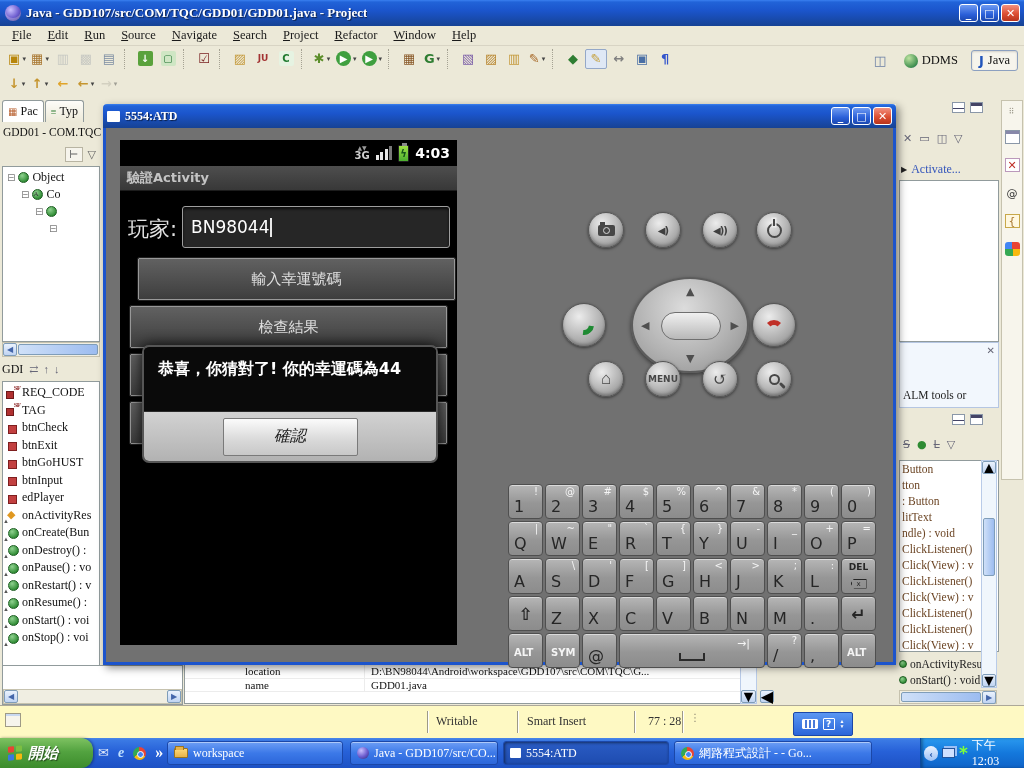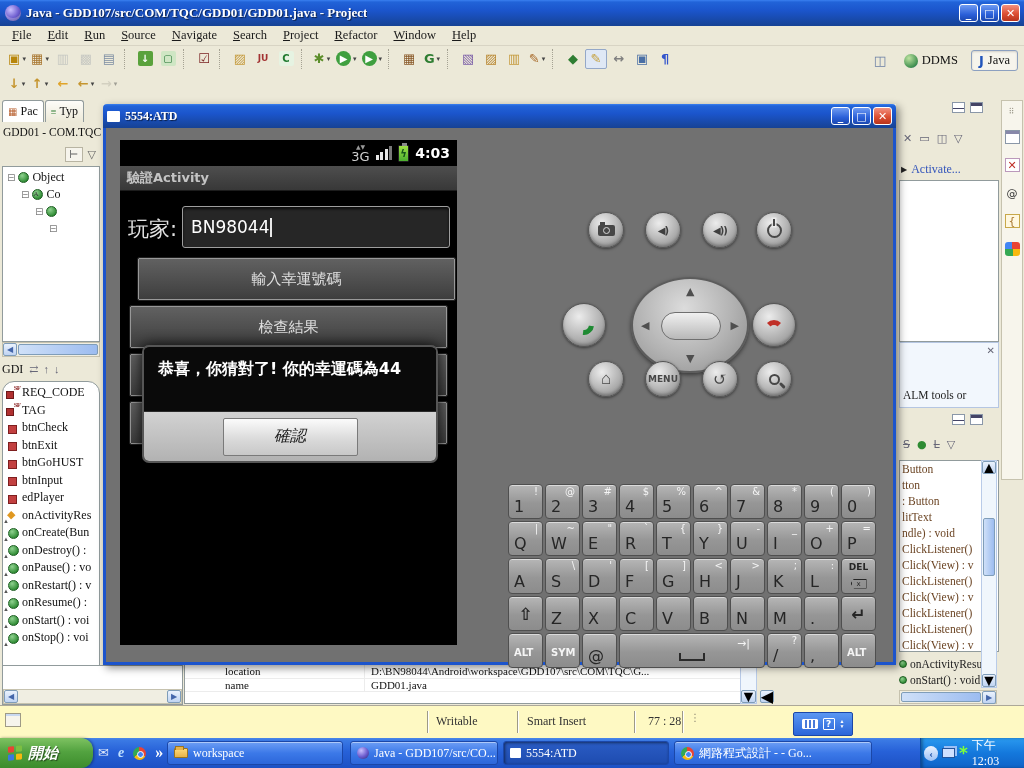--- a/index.html
+++ b/index.html
@@ -105,21 +105,21 @@
   #fv-strip { left:1001px; top:100px; width:22px; height:380px; background:#f7f5ec;
               border:1px solid #c6c2ae; display:flex; flex-direction:column; align-items:center;
               gap:14px; padding-top:6px; }
   .fv-ico { width:15px; height:14px; display:flex; align-items:center; justify-content:center;
             font-size:11px; font-family:"DejaVu Sans",sans-serif; }
 
   
   #props { left:184px; top:664px; width:573px; height:40px; background:#fff;
            border:1px solid #919b9c; overflow:hidden; }
   .prow { display:flex; height:13.5px; border-bottom:1px solid #ececec; font-size:11px; color:#111; }
-  .prow .pc1 { width:180px; padding-left:40px; border-right:1px solid #ececec; white-space:nowrap;
+  .prow .pc1 { width:180px; padding-left:60px; border-right:1px solid #ececec; white-space:nowrap;
                overflow:hidden; }
   .prow .pc2 { flex:1; padding-left:6px; white-space:nowrap; overflow:hidden; }
   #statusbar { left:0; top:705px; width:1024px; height:33px; background:#fef9c3;
                border-top:1px solid #aca899; font-size:12px; color:#333; }
   .sgroove { position:absolute; top:5px; width:2px; height:22px; border-left:1px solid #9e9a86;
              border-right:1px solid #fff; }
   .help-box { position:absolute; left:793px; top:6px; width:60px; height:24px; border-radius:2px;
               background:linear-gradient(#5a97f2,#2b66d9); border:1px solid #1b47a8;
               display:flex; align-items:center; justify-content:center; gap:5px; }
   .kb-ico { width:16px; height:10px; background:repeating-linear-gradient(90deg,#fff 0 2px,#4a7bd9 2px 4px);
@@ -169,21 +169,21 @@
   #emu-title { height:24px; border-radius:4px 4px 0 0; padding-left:4px; }
   #emu-body { position:absolute; left:0; top:24px; width:793px; height:537px; background:#717171;
               border-left:3px solid #1c54cc; border-right:3px solid #1c54cc;
               border-bottom:3px solid #1c54cc; }
   #phone-screen { position:absolute; left:14px; top:12px; width:337px; height:505px; background:#000;
                   font-family:"DejaVu Sans",sans-serif; overflow:hidden; }
   #p-status { position:absolute; left:0; top:0; width:100%; height:26px; background:#000;
               display:flex; align-items:center; justify-content:flex-end; gap:6px; padding-right:7px; }
   .net3g { display:flex; flex-direction:column; align-items:center; line-height:1; color:#cfcfcf; }
   .net3g .ar { font-size:6px; letter-spacing:0; color:#9a9a9a; }
-  .net3g .tg { font-size:13px; font-weight:normal; }
+  .net3g .tg { font-size:10px; font-weight:bold; }
   .sigbars { display:flex; align-items:flex-end; gap:1.5px; }
   .sigbars i { width:3px; background:#e6e6e6; display:block; }
   .batt { width:11px; height:17px; background:linear-gradient(180deg,#9fe045,#4caf30);
           border:1px solid #222; border-radius:1px; position:relative; display:flex;
           align-items:center; justify-content:center; color:#14551a; font-size:10px;
           font-weight:bold; }
   .batt::before { content:""; position:absolute; top:-3px; left:3px; width:5px; height:3px;
           background:#8a8a8a; }
   #p-clock { color:#fff; font-weight:bold; font-size:14px; }
   #p-appbar { position:absolute; left:0; top:26px; width:100%; height:25px;
@@ -464,21 +464,21 @@
       <span style="flex:1;height:11px;margin:0 1px;background:linear-gradient(90deg,#cfe0f8,#9cbcf0);border:1px solid #7f9db9;border-radius:2px;"></span>
     </div>
     <div class="abs mini-tb" style="left:0;top:259px;width:97px;height:20px;justify-content:flex-start;gap:6px;">
       <span style="font-size:12px;color:#111;">GDI</span>
       <span id="lp-members-icons" style="display:flex;gap:5px;color:#667;">
           <span>⇄</span>
           <span>↑</span>
           <span>↓</span>
         </span>
     </div>
-    <div class="abs panel-white" style="left:0;top:281px;width:98px;height:324px;padding:2px 0 0 1px;border-radius:12px;" id="lp-members">
+    <div class="abs panel-white" style="left:0;top:281px;width:98px;height:324px;padding:2px 0 0 1px;" id="lp-members">
         <div class="member-row">
           <span class="mi field-static-final"></span>
           <span>REQ_CODE</span>
         </div>
         <div class="member-row">
           <span class="mi field-static-final"></span>
           <span>TAG</span>
         </div>
         <div class="member-row">
           <span class="mi field-private"></span>

